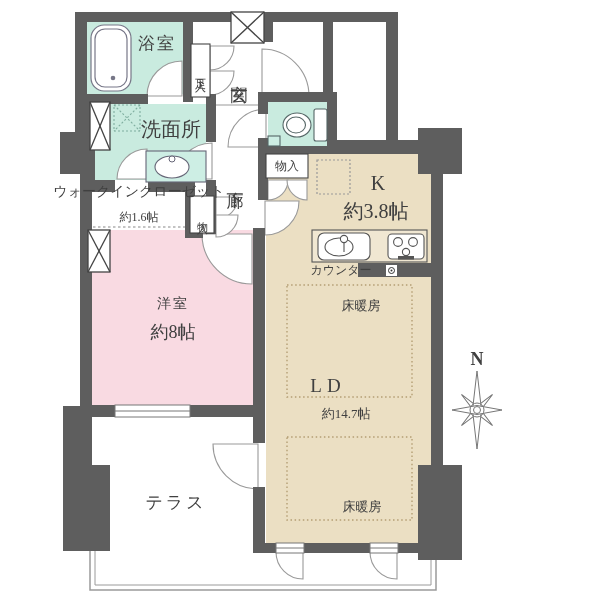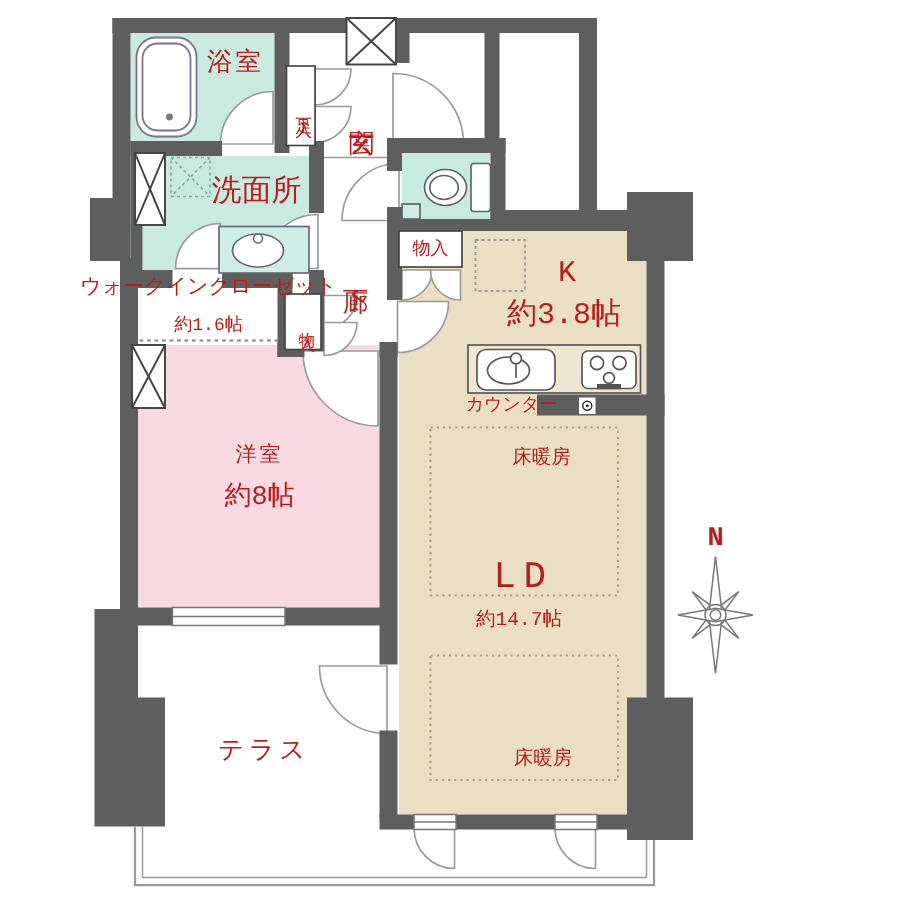--- a/index.html
+++ b/index.html
@@ -1,20 +1,20 @@
 <!DOCTYPE html>
 <html><head>
 <meta charset="utf-8">
 <style>
   html,body{margin:0;padding:0;background:#ffffff;}
   #canvas{position:relative;width:600px;height:600px;background:#ffffff;overflow:hidden;
           font-family:"DejaVu Serif","Liberation Serif",serif;}
   #plan-svg{position:absolute;left:0;top:0;}
-  .lbl{position:absolute;transform:translate(-50%,-50%);color:#b91c1c;white-space:nowrap;
-       font-family:Liberation Mono, monospace;line-height:1;}
+  .lbl{position:absolute;transform:translate(-50%,-50%);color:#404040;white-space:nowrap;
+       font-family:Liberation Serif, serif;line-height:1;}
   .vtext{writing-mode:vertical-rl;text-orientation:upright;letter-spacing:2px;}
 </style>
 </head>
 <body>
 
 <div id="canvas">
 
 <svg id="plan-svg" width="600" height="600" viewBox="0 0 600 600">
 
   <g>
@@ -187,21 +187,21 @@
   <div class="lbl" style="left:171px;top:129px;font-size:20px">洗面所</div>
   <div class="lbl vtext" style="left:235px;top:180px;font-size:17px">廊下</div>
   <div class="lbl" style="left:287px;top:166px;font-size:12px">物入</div>
   <div class="lbl vtext" style="left:202px;top:214px;font-size:11px;letter-spacing:1px">物入</div>
   <div class="lbl" style="left:139px;top:192px;font-size:14px">ウォークインクローゼット</div>
   <div class="lbl" style="left:139px;top:217px;font-size:12px">約1.6帖</div>
   <div class="lbl" style="left:378px;top:183px;font-size:20px">K</div>
   <div class="lbl" style="left:376px;top:211px;font-size:20px">約3.8帖</div>
   <div class="lbl" style="left:341px;top:270px;font-size:12px">カウンター</div>
   <div class="lbl" style="left:361px;top:305px;font-size:13px">床暖房</div>
-  <div class="lbl" style="left:349px;top:385px;font-size:25px;letter-spacing:5px">LD</div>
+  <div class="lbl" style="left:328px;top:385px;font-size:19px;letter-spacing:5px">LD</div>
   <div class="lbl" style="left:346px;top:413px;font-size:13px">約14.7帖</div>
   <div class="lbl" style="left:362px;top:506px;font-size:13px">床暖房</div>
   <div class="lbl" style="left:173px;top:304px;font-size:14px;letter-spacing:2px">洋室</div>
   <div class="lbl" style="left:173px;top:332px;font-size:18px">約8帖</div>
   <div class="lbl" style="left:176px;top:502px;font-size:17px;letter-spacing:3px">テラス</div>
   <div class="lbl" style="left:477px;top:359px;font-size:18px;font-weight:bold">N</div>
 </div>
 
 </div>
 

